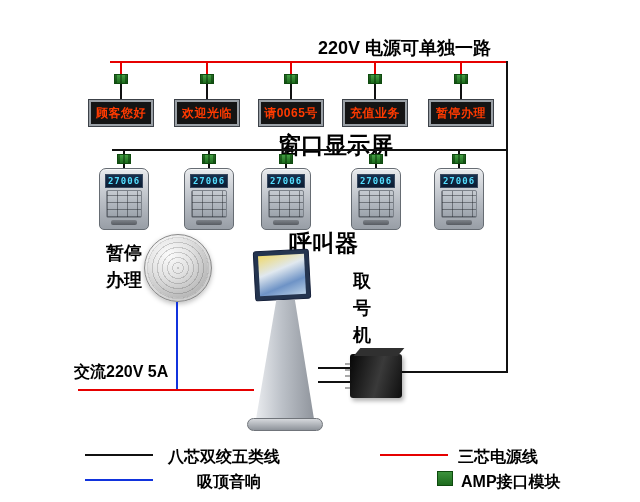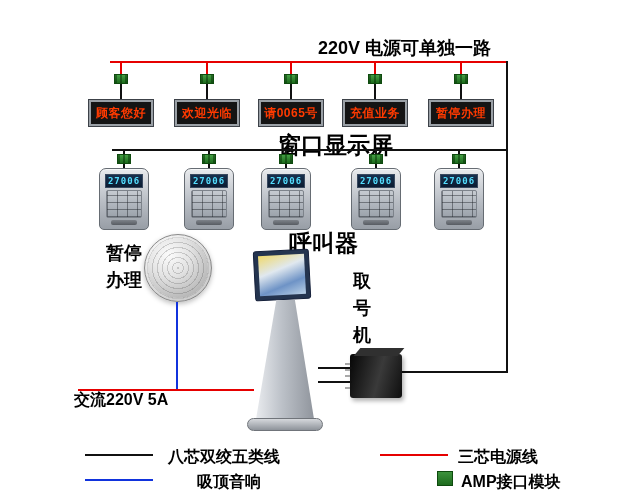--- a/index.html
+++ b/index.html
@@ -240,21 +240,21 @@
   <div class="kiosk-base"></div>
 </div>
 <div class="txt fs18 wrap" style="left:353px; top:268px; width:20px; line-height:1.5;">取号机</div>
 
 <div class="amp"></div>
 <div class="hl c-black" style="left:318px; top:367px; width:34px;"></div>
 <div class="hl c-black" style="left:318px; top:381px; width:34px;"></div>
 
 <div class="vl c-blue" style="left:176px; top:302px; height:88px;"></div>
 
-<div class="txt fs16" style="left:74px; top:390px;">交流220V 5A</div>
+<div class="txt fs16" style="left:74px; top:362px;">交流220V 5A</div>
 <div class="hl c-red" style="left:78px; top:389px; width:176px;"></div>
 
 <div class="hl c-black" style="left:85px; top:454px; width:68px;"></div>
 <div class="txt fs16" style="left:160px; top:447px;margin-left:8px;">八芯双绞五类线</div>
 
 <div class="hl c-red" style="left:380px; top:454px; width:68px;"></div>
 <div class="txt fs16" style="left:458px; top:447px;">三芯电源线</div>
 
 <div class="hl c-blue" style="left:85px; top:479px; width:68px;"></div>
 <div class="txt fs16" style="left:197px; top:472px;">吸顶音响</div>

